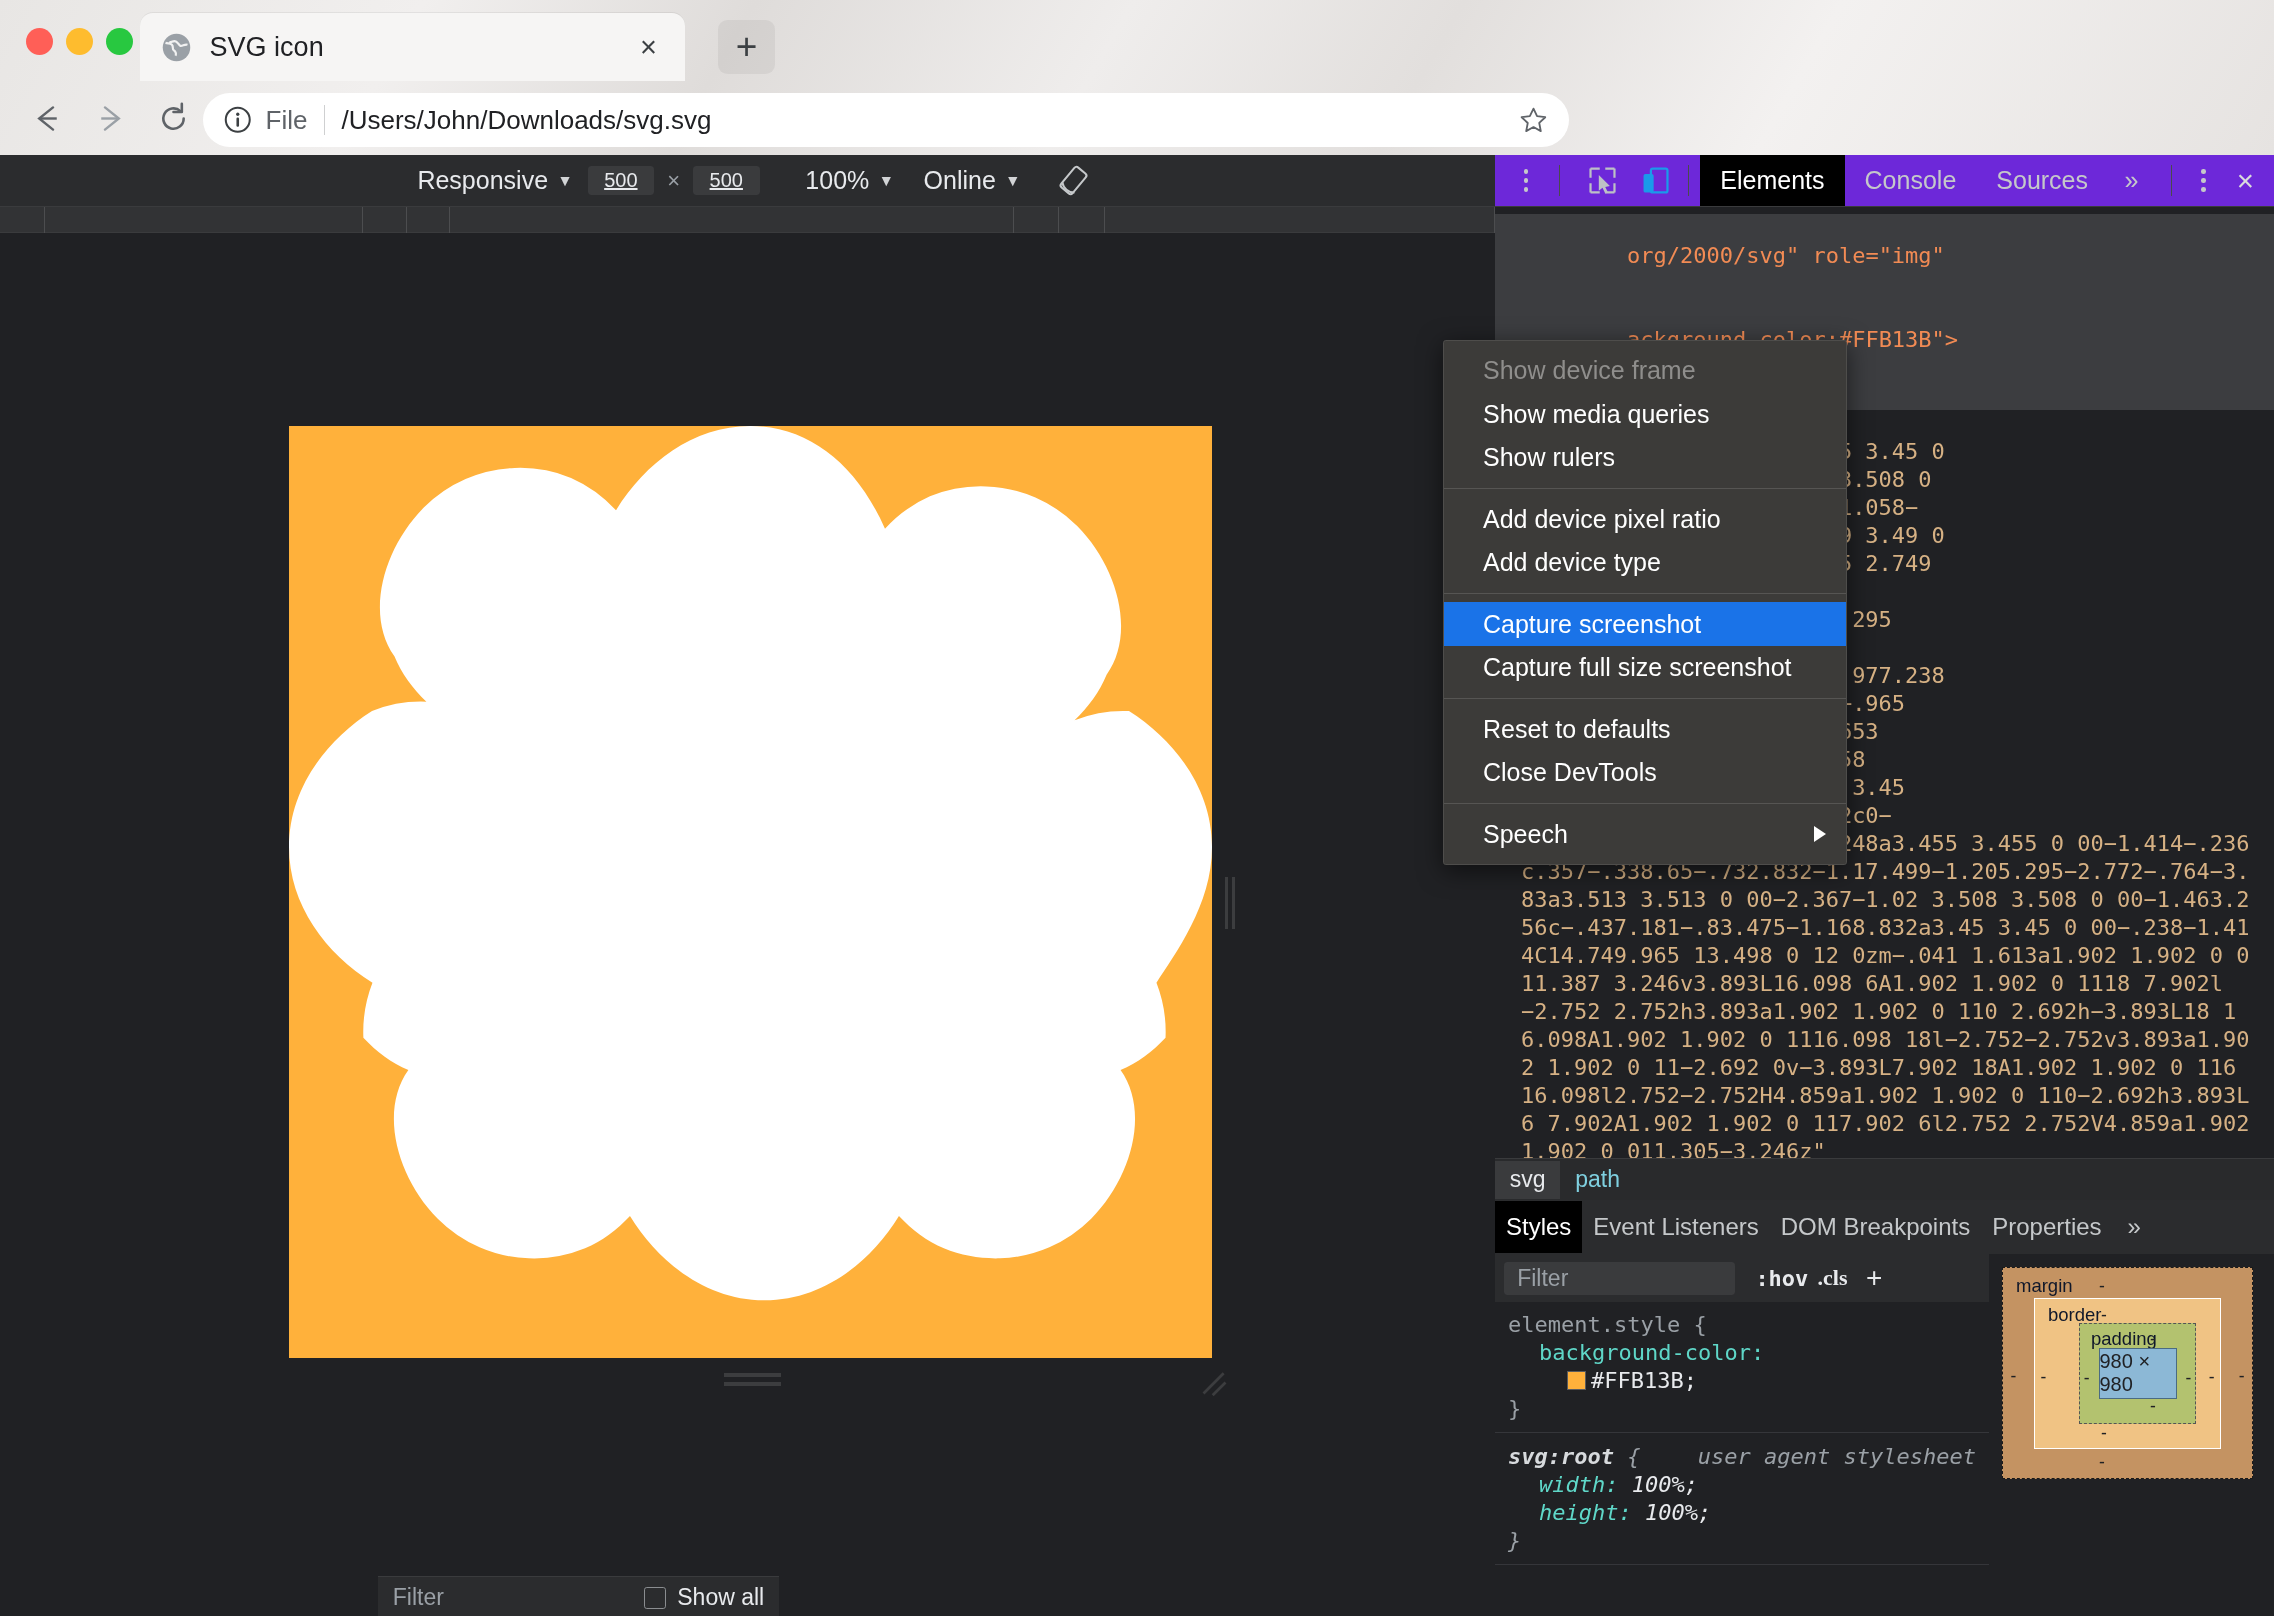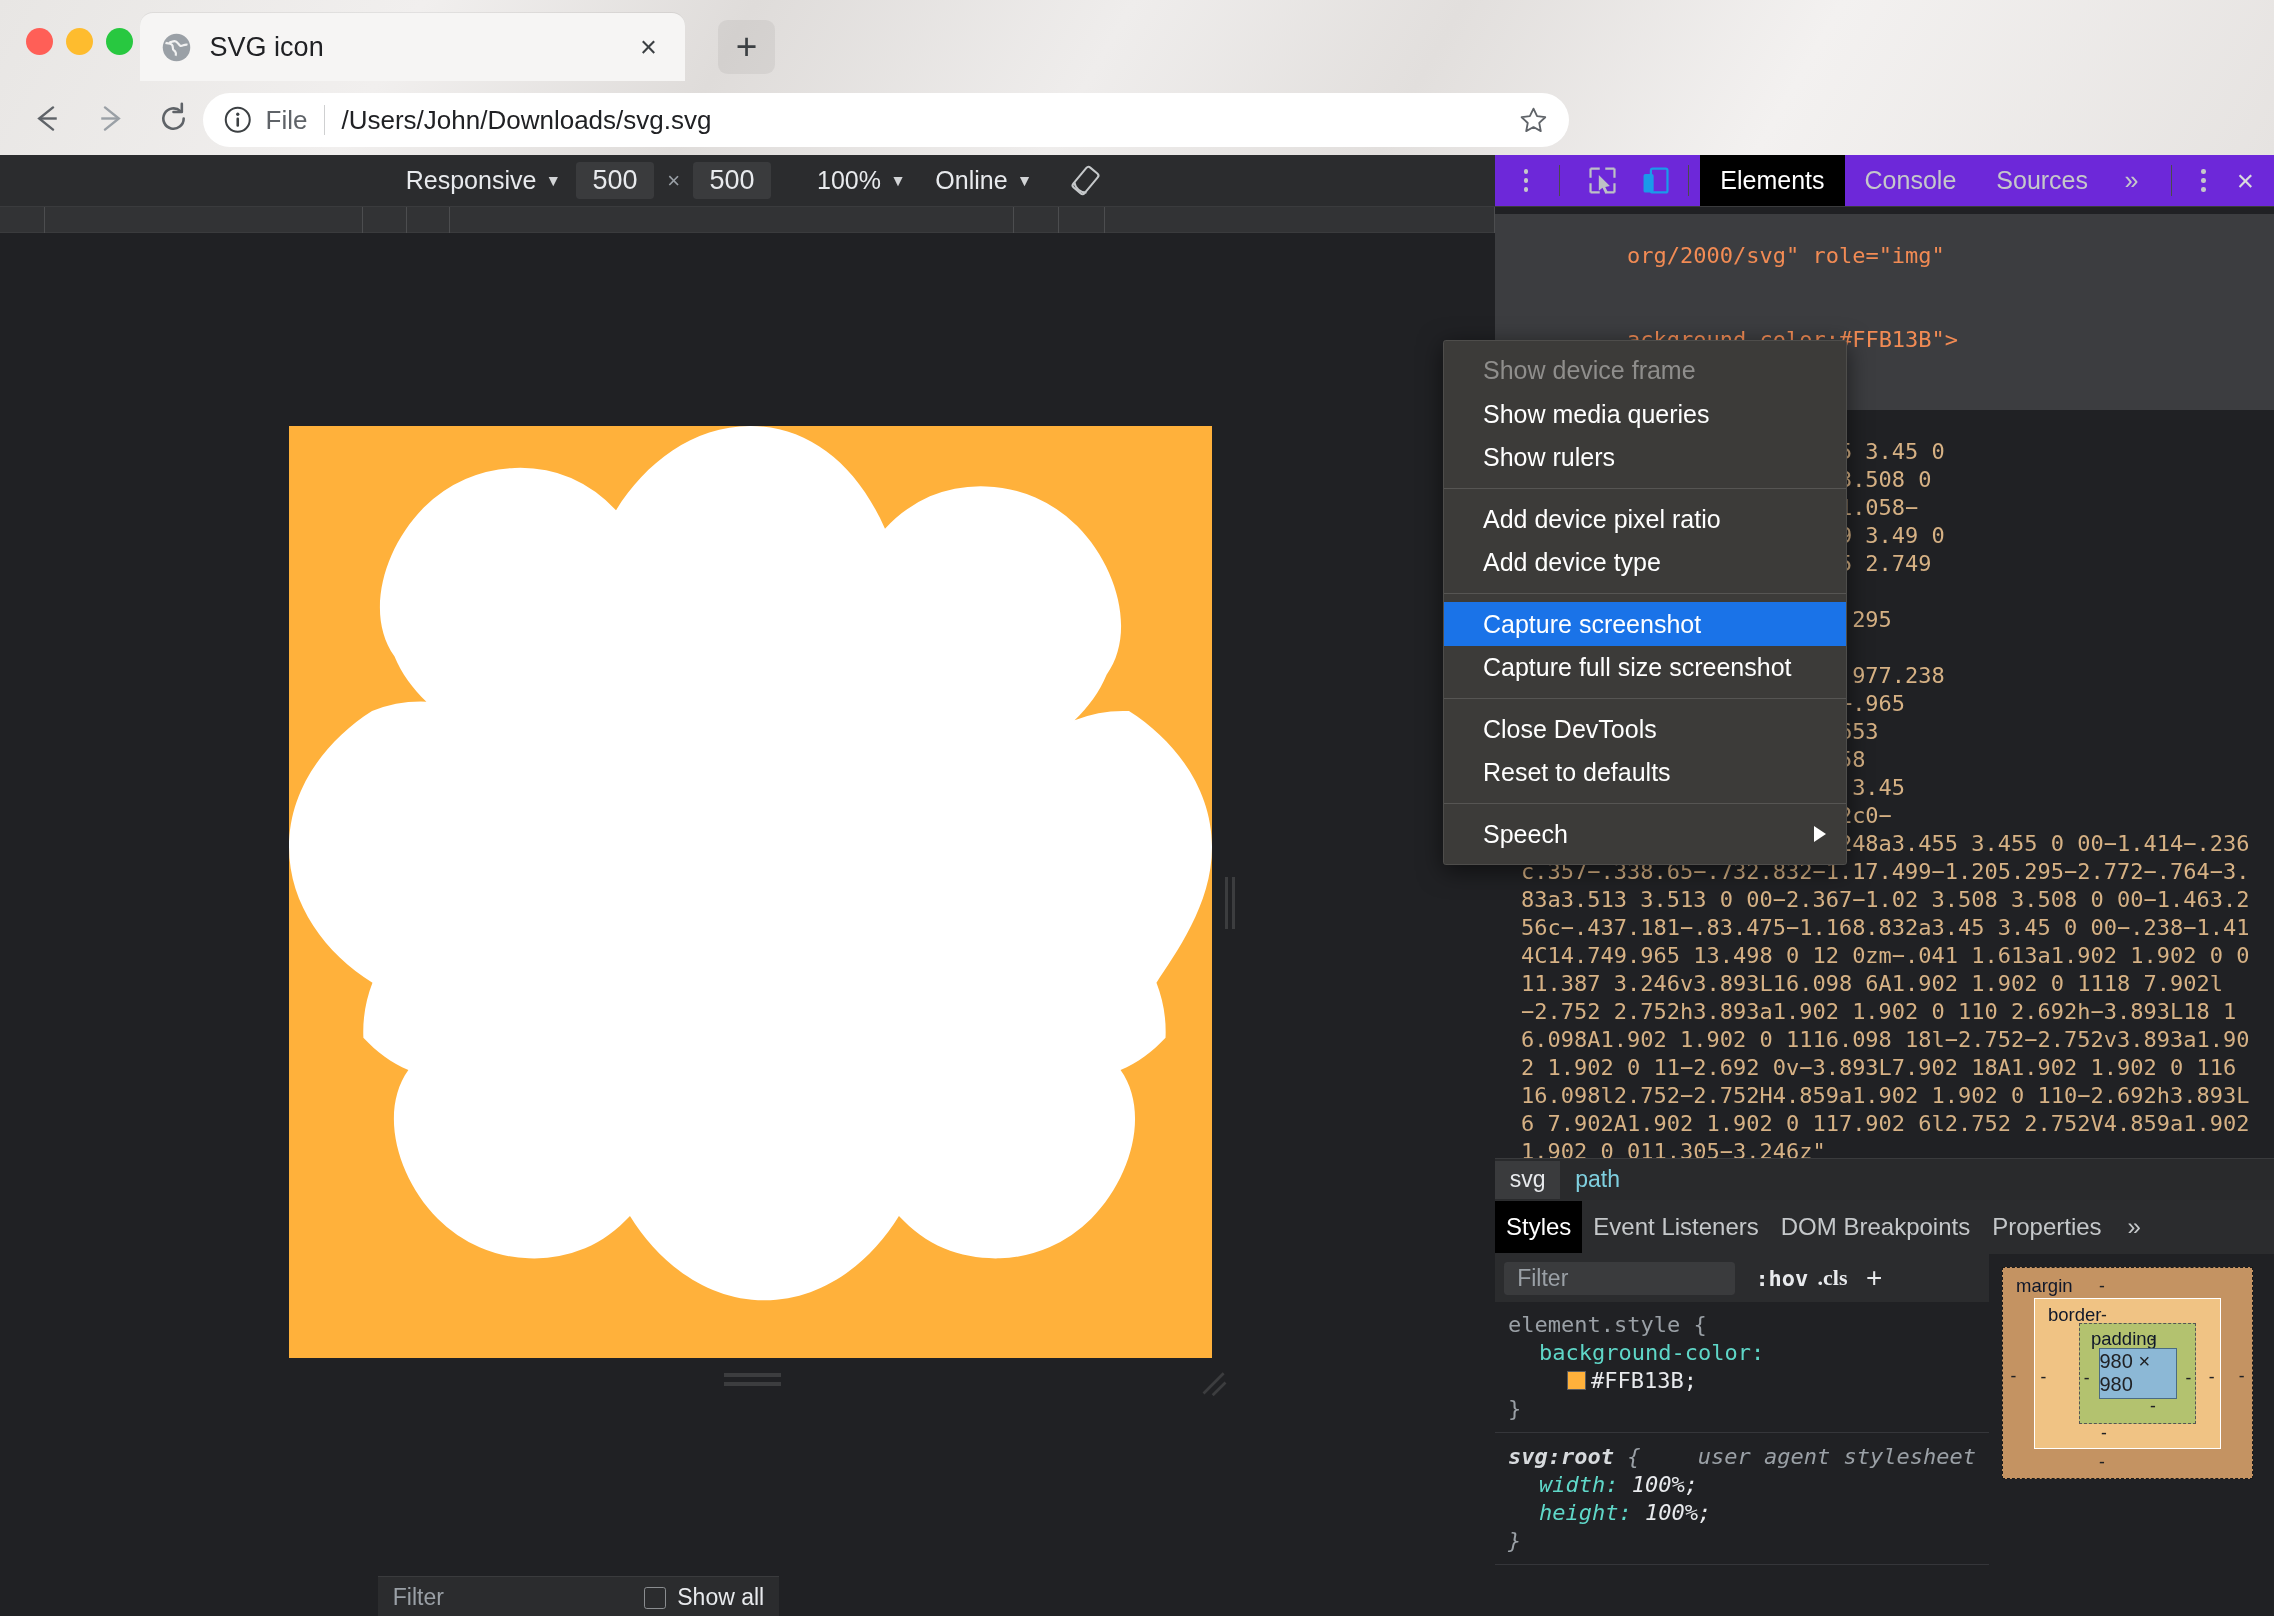--- a/index.html
+++ b/index.html
@@ -64,21 +64,21 @@
   .devtools { position: absolute; left: 0; top: 155px; width: 2274px; height: 1462px; background: #202124; }
 
   
   .device-toolbar {
     position: absolute; left: 0; top: 0; width: 1495px; height: 52px;
     background: #2b2c2e; display: flex; align-items: center; justify-content: center; gap: 0;
     border-bottom: 0.9px solid #3a3b3d;
   }
   .dt-item { color: #e8eaed; font-size: 25px; display: flex; align-items: center; gap: 9.2px; padding: 0 14.8px; }
   .dt-caret { font-size: 15.7px; color: #d2d4d6; }
-  .dt-num { background: #3a3b3d; border-radius: 3.7px; padding: 2.8px 16.6px; color: #e8eaed; font-size: 27px; }
+  .dt-num { background: #3a3b3d; border-radius: 3.7px; padding: 2.8px 16.6px; color: #e8eaed; font-size: 20px; text-decoration: underline; }
   .dt-x { color: #9aa0a6; font-size: 22px; padding: 0 13px; }
   .rotate-icon { margin-left: 20px; width: 37px; height: 37px; }
 
   
   .dt-right {
     position: absolute; left: 1495px; top: 0; width: 779px; height: 52px;
     background: #6d28d9; display: flex; align-items: center; border-bottom: 0.9px solid #3a3b3d;
   }
   .icon-btn { width: 44px; height: 44px; display: flex; align-items: center; justify-content: center; margin-left: 9.2px; }
   .vsep { width: 0.9px; height: 31px; background: #4a4b4d; margin: 0 11px; }
@@ -545,22 +545,22 @@
     <div class="mi disabled">Show device frame</div>
     <div class="mi">Show media queries</div>
     <div class="mi">Show rulers</div>
     <div class="msep"></div>
     <div class="mi">Add device pixel ratio</div>
     <div class="mi">Add device type</div>
     <div class="msep"></div>
     <div class="mi highlight">Capture screenshot</div>
     <div class="mi">Capture full size screenshot</div>
     <div class="msep"></div>
+    <div class="mi">Reset to defaults</div>
     <div class="mi">Close DevTools</div>
-    <div class="mi">Reset to defaults</div>
     <div class="msep"></div>
     <div class="mi">
       <span>Speech</span>
       <span class="arrow"></span>
     </div>
   </div>
 
 </div>
 
 

